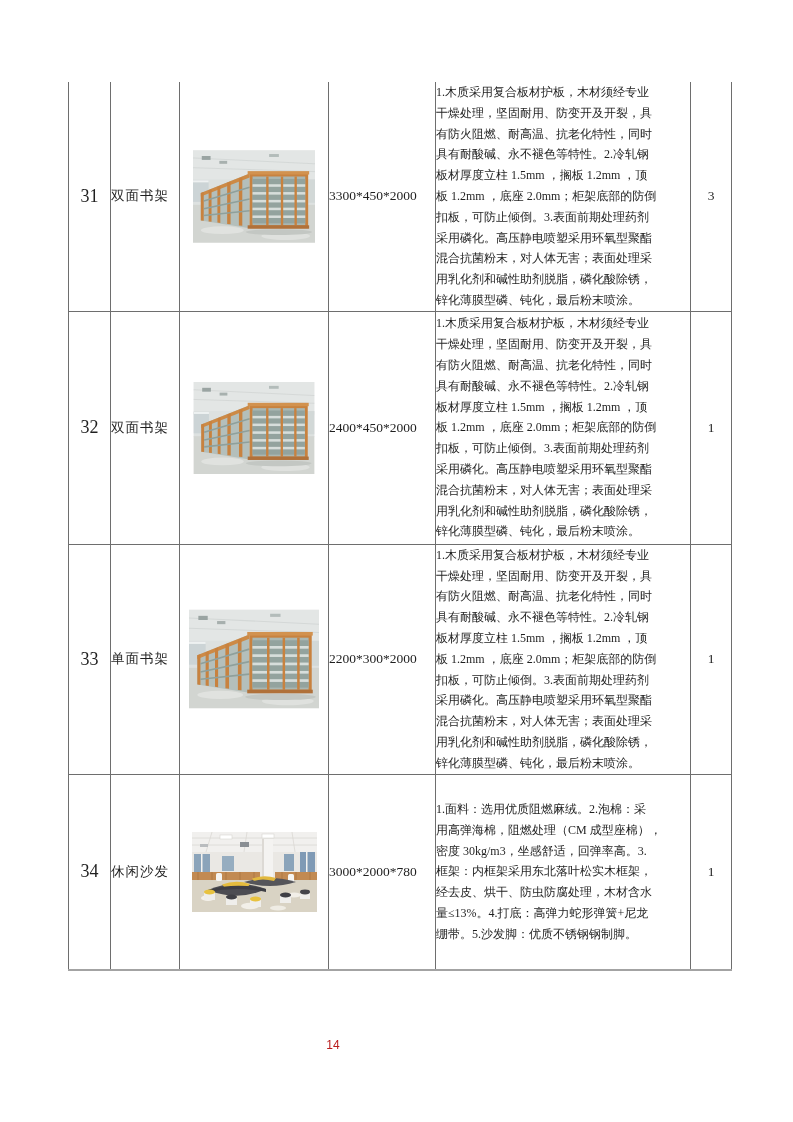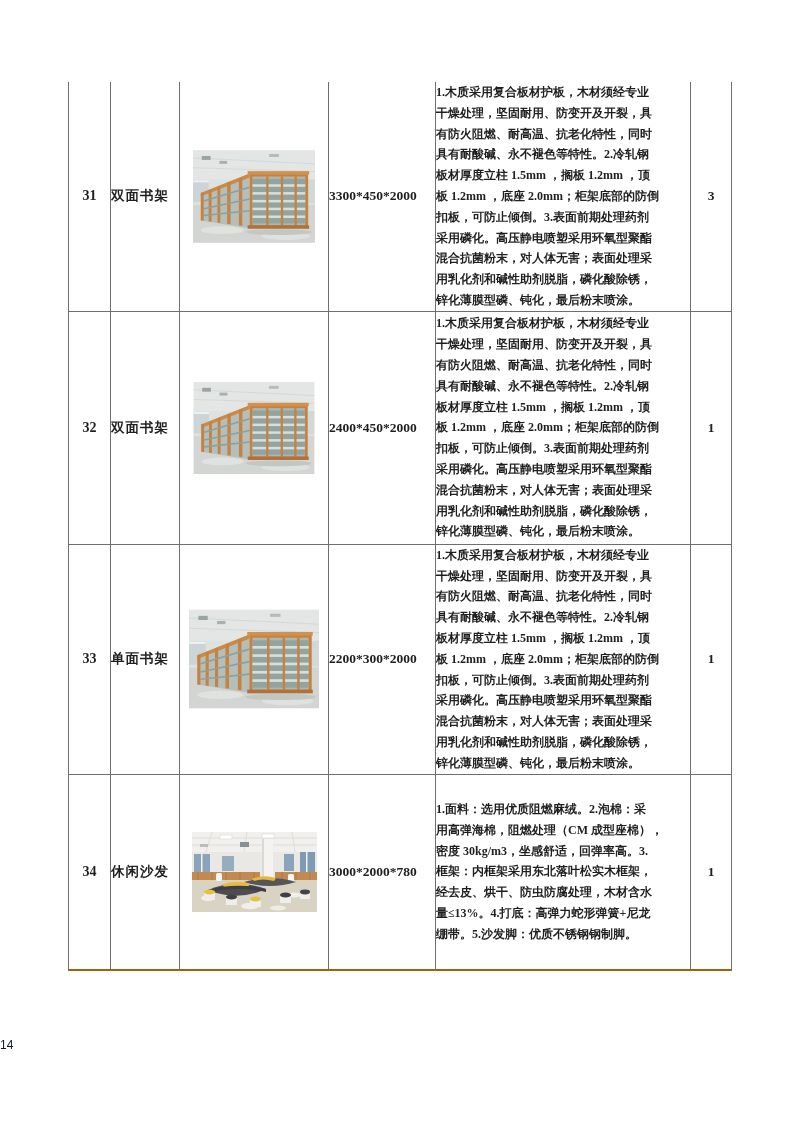--- a/index.html
+++ b/index.html
@@ -11,35 +11,34 @@
   .sheet{position:absolute;inset:0;}
   table.spec{
     position:absolute;left:68px;top:82px;width:657px;
     border-collapse:collapse;table-layout:fixed;
   }
   table.spec td{
     border:1px solid #6e6e6e;
     vertical-align:middle;
     overflow:hidden;
     padding:0;
-    font-weight:bold;
   }
   table.spec tr:first-child td{border-top:none;}
-  table.spec tr:last-child td{border-bottom:2px solid #a16207;}
-  .c-no   {width:41px; text-align:center;font-size:14px;}
+  table.spec tr:last-child td{border-bottom:2px solid #a3a3a3;}
+  .c-no   {width:41px; text-align:center;font-size:18px;}
   .c-name {width:68px; font-size:13.5px;letter-spacing:1px;}
   .c-photo{width:148px;text-align:center;}
   .c-dims {width:106px;font-size:13.5px;}
   .c-desc {width:254px;font-size:12px;line-height:20.8px;
            white-space:pre-line;text-align:left;padding:0 5px;}
   .c-qty  {width:40px; text-align:center;font-size:13.5px;}
   .photo-frame{display:inline-block;vertical-align:middle;line-height:0;}
   .pageno{
     position:absolute;top:1038px;left:0;width:666px;
-    text-align:left;font-size:12px;color:#0f172a;
+    text-align:center;font-size:12px;color:#b91c1c;
     font-family:"Liberation Sans","DejaVu Sans",sans-serif;
   }
   svg{display:block;}
 </style>
 </head>
 <body>
 
 <svg width="0" height="0" style="position:absolute" aria-hidden="true">
   <symbol id="shelfScene" viewBox="0 0 125 95">
     <rect x="0" y="0" width="125" height="95" fill="#e8eae9"></rect>

